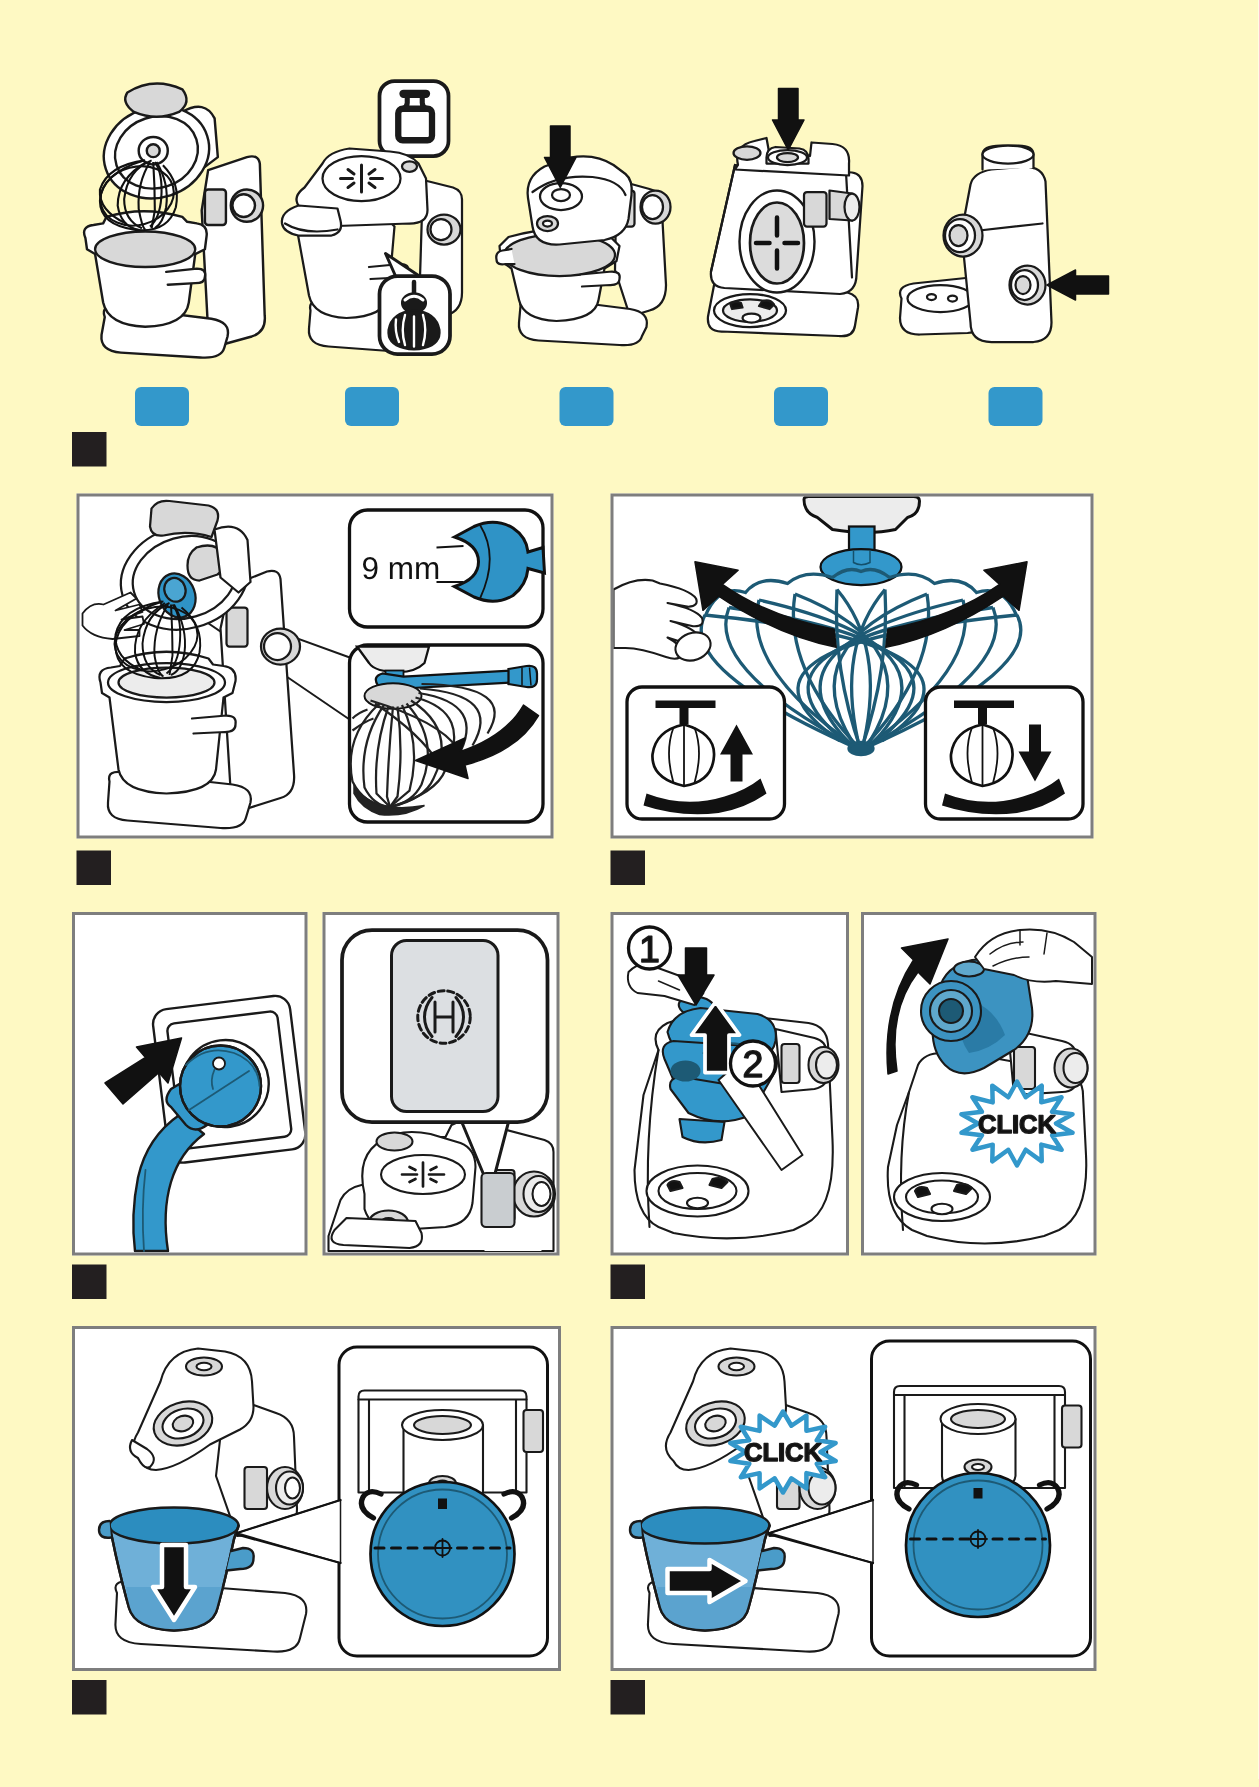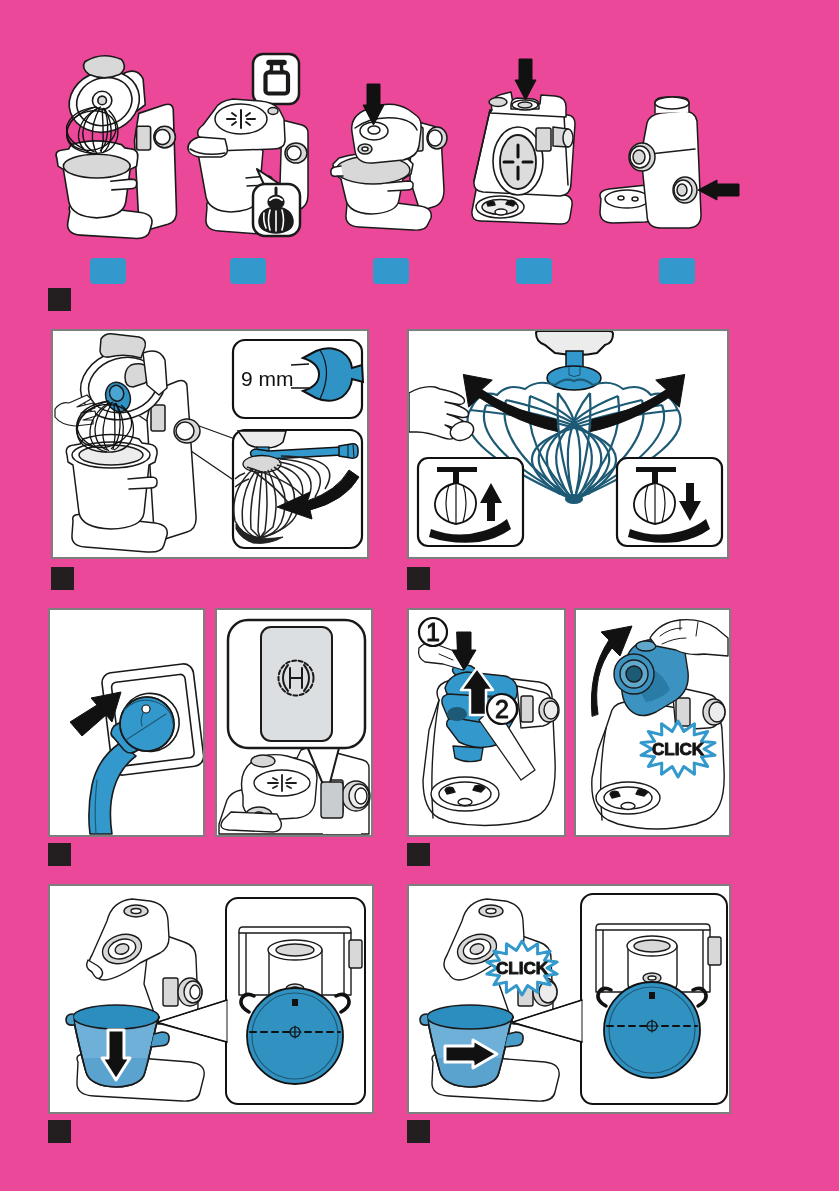--- a/index.html
+++ b/index.html
@@ -1,17 +1,17 @@
 <!DOCTYPE html>
 <html><head>
 <meta charset="utf-8">
 <style>
 html,body{margin:0;padding:0;background:#fff;}
 body{font-family:"Liberation Sans",sans-serif;}
-#page{position:relative;width:839px;height:1191px;background:#ec4899;overflow:hidden;}
+#page{position:relative;width:839px;height:1191px;background:#fef9c3;overflow:hidden;}
 .abs{position:absolute;}
 .panel{position:absolute;border:2px solid #7e7e7e;background:#fff;box-sizing:border-box;}
 .tab{position:absolute;width:36px;height:26px;background:#3398cb;border-radius:4px;}
 .bsq{position:absolute;width:23px;height:23px;background:#231f20;}
 </style>
 </head>
 <body>
 <div id="page">
 
   <div class="tab" style="left:90px;top:258px;"></div>

